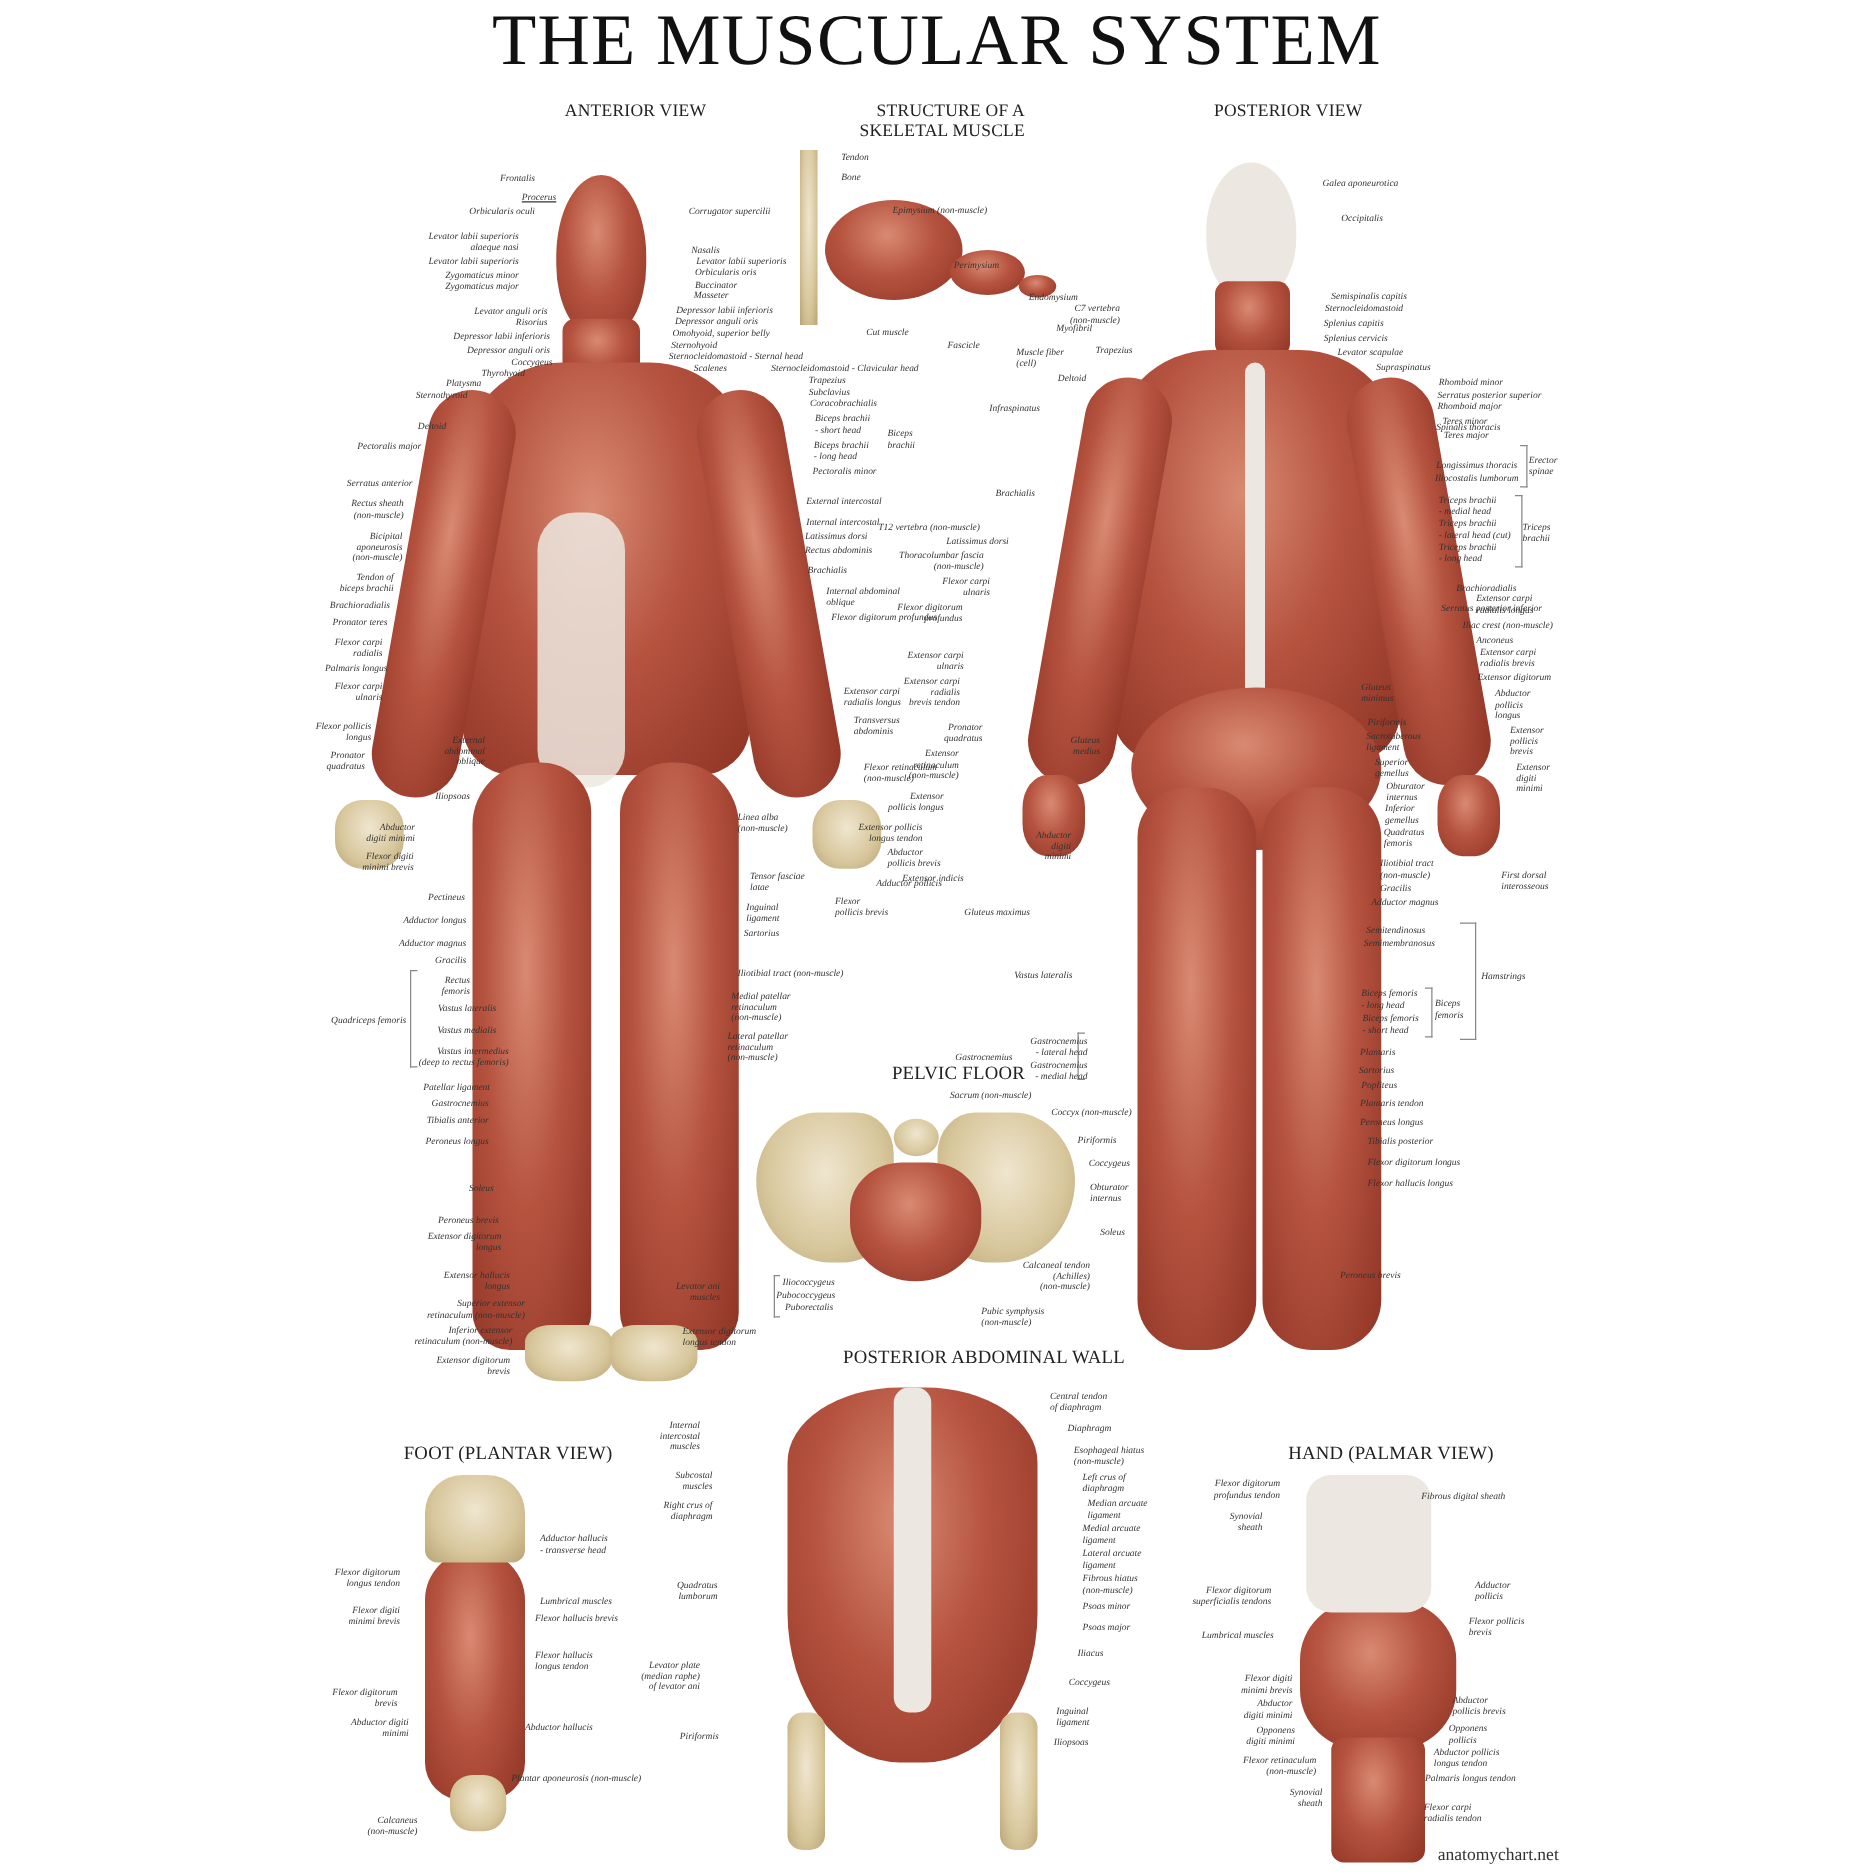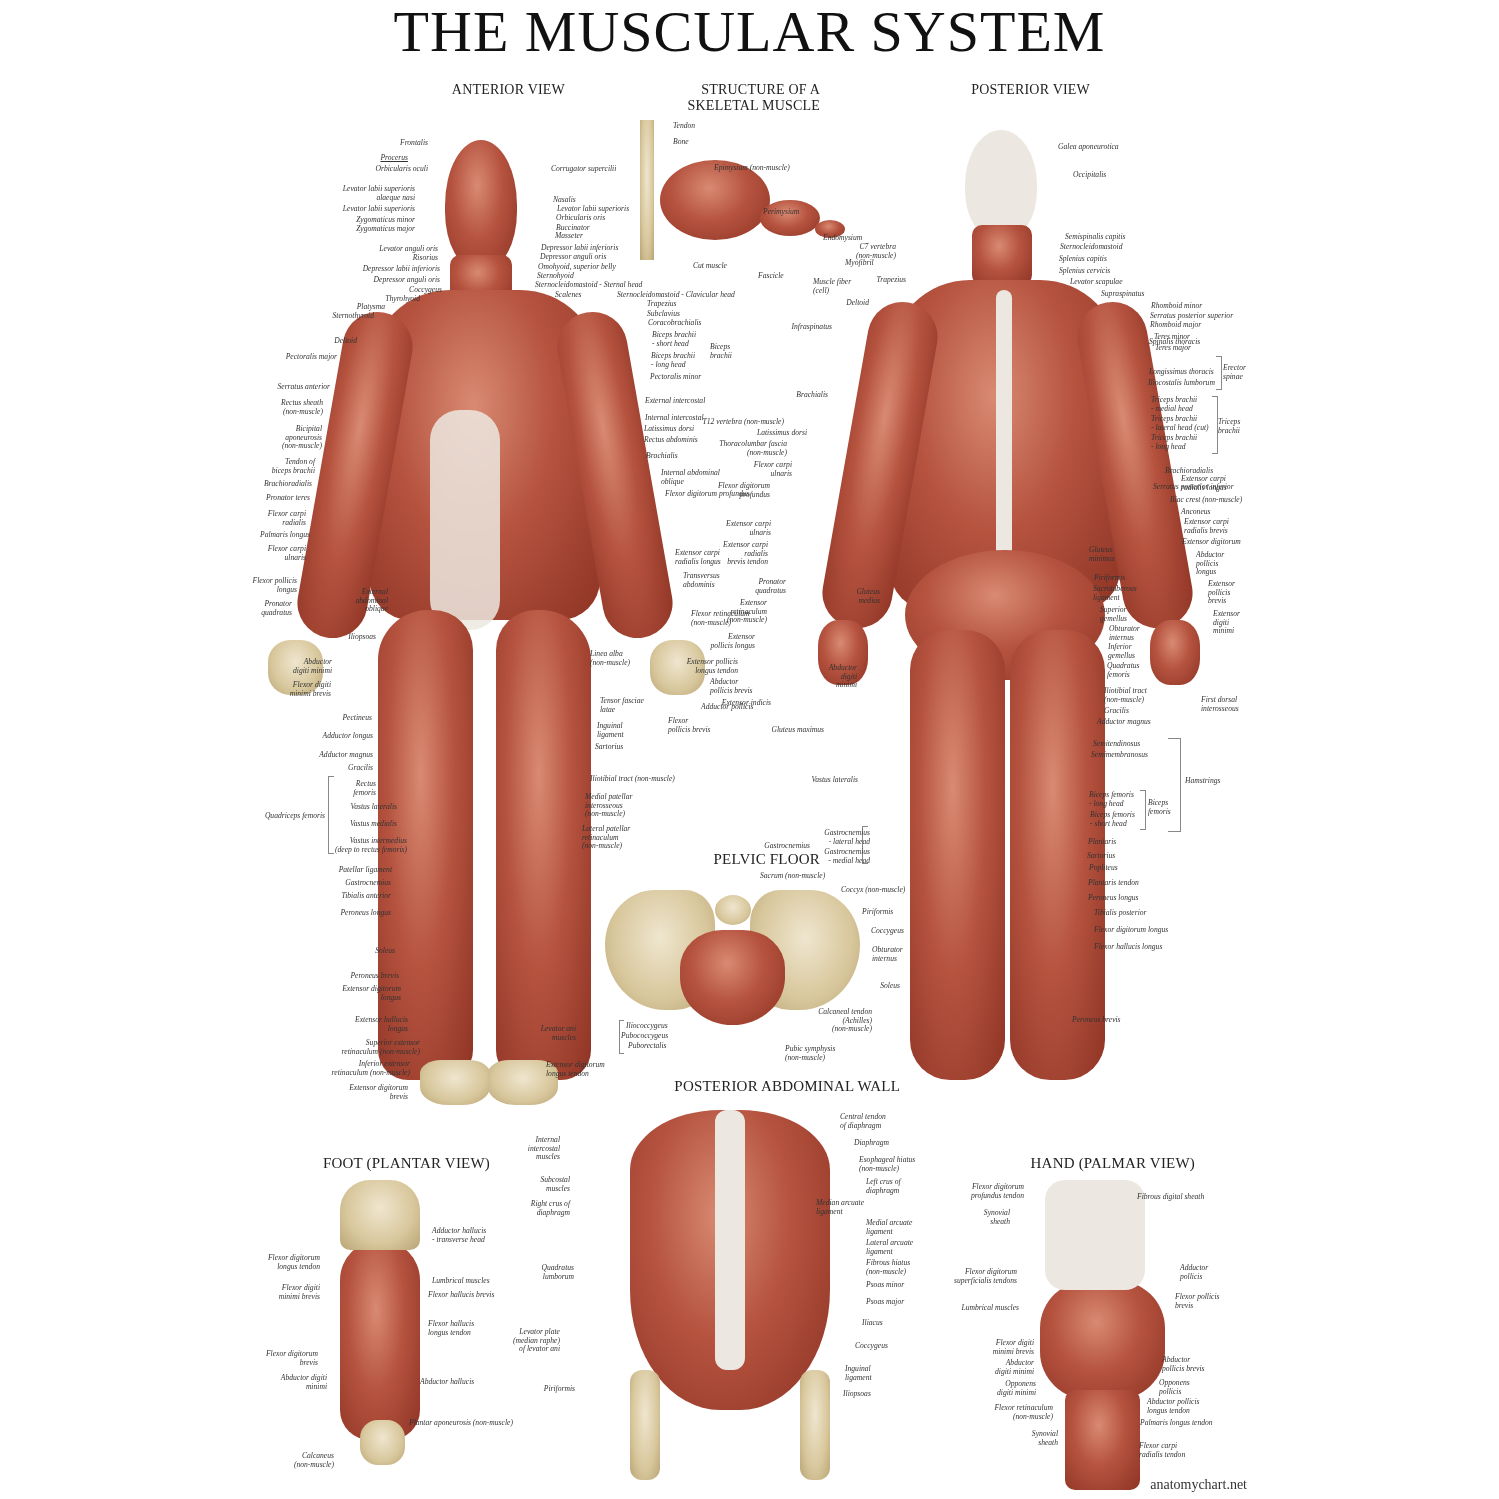--- a/index.html
+++ b/index.html
@@ -97,21 +97,21 @@
 </div>
 
 <div class="fig" style="left:1020px;top:1180px;width:160px;height:310px;">
   <div class="muscle" style="position:absolute;left:20px;top:100px;width:125px;height:120px;border-radius:40%;"></div>
   <div class="tendon" style="position:absolute;left:25px;top:0;width:100px;height:110px;border-radius:20px;"></div>
   <div class="muscle" style="position:absolute;left:45px;top:210px;width:75px;height:100px;border-radius:10px;"></div>
 </div>
 
 <div id="labels">
     <div class="lbl r" style="right: 1071px; top: 139px;">Frontalis</div>
-    <div class="lbl r" style="right: 1091px; top: 154px; text-decoration: underline;">Procerus</div>
+    <div class="lbl r" style="right: 1054px; top: 154px; text-decoration: underline;">Procerus</div>
     <div class="lbl r" style="right: 1071px; top: 165px; margin-left: 46px;">Orbicularis oculi</div>
     <div class="lbl r" style="right: 1084px; top: 185px;">Levator labii superioris
 alaeque nasi</div>
     <div class="lbl r" style="right: 1084px; top: 205px;">Levator labii superioris</div>
     <div class="lbl r" style="right: 1084px; top: 216px;">Zygomaticus minor</div>
     <div class="lbl r" style="right: 1084px; top: 225px;">Zygomaticus major</div>
     <div class="lbl r" style="right: 1061px; top: 245px;">Levator anguli oris</div>
     <div class="lbl r" style="right: 1061px; top: 254px;">Risorius</div>
     <div class="lbl r" style="right: 1059px; top: 265px;">Depressor labii inferioris</div>
     <div class="lbl r" style="right: 1059px; top: 276px;">Depressor anguli oris</div>
@@ -219,21 +219,21 @@
     <div class="lbl" style="left: 600px; top: 697px;">Tensor fasciae
 latae</div>
     <div class="lbl" style="left: 701px; top: 703px;">Adductor pollicis</div>
     <div class="lbl" style="left: 668px; top: 717px;">Flexor
 pollicis brevis</div>
     <div class="lbl" style="left: 597px; top: 722px;">Inguinal
 ligament</div>
     <div class="lbl" style="left: 595px; top: 743px;">Sartorius</div>
     <div class="lbl" style="left: 590px; top: 775px;">Iliotibial tract (non-muscle)</div>
     <div class="lbl" style="left: 585px; top: 793px;">Medial patellar
-interosseous
+retinaculum
 (non-muscle)</div>
     <div class="lbl" style="left: 582px; top: 825px;">Lateral patellar
 retinaculum
 (non-muscle)</div>
     <div class="lbl" style="left: 546px; top: 1061px;">Extensor digitorum
 longus tendon</div>
     <div class="lbl" style="left: 673px; top: 122px;">Tendon</div>
     <div class="lbl" style="left: 673px; top: 138px;">Bone</div>
     <div class="lbl" style="left: 714px; top: 164px;">Epimysium (non-muscle)</div>
     <div class="lbl" style="left: 763px; top: 208px;">Perimysium</div>
@@ -395,21 +395,21 @@
 (median raphe)
 of levator ani</div>
     <div class="lbl r" style="right: 924px; top: 1385px;">Piriformis</div>
     <div class="lbl" style="left: 840px; top: 1113px;">Central tendon
 of diaphragm</div>
     <div class="lbl" style="left: 854px; top: 1139px;">Diaphragm</div>
     <div class="lbl" style="left: 859px; top: 1156px;">Esophageal hiatus
 (non-muscle)</div>
     <div class="lbl" style="left: 866px; top: 1178px;">Left crus of
 diaphragm</div>
-    <div class="lbl" style="left: 816px; top: 1199px;">Median arcuate
+    <div class="lbl" style="left: 870px; top: 1199px;">Median arcuate
 ligament</div>
     <div class="lbl" style="left: 866px; top: 1219px;">Medial arcuate
 ligament</div>
     <div class="lbl" style="left: 866px; top: 1239px;">Lateral arcuate
 ligament</div>
     <div class="lbl" style="left: 866px; top: 1259px;">Fibrous hiatus
 (non-muscle)</div>
     <div class="lbl" style="left: 866px; top: 1281px;">Psoas minor</div>
     <div class="lbl" style="left: 866px; top: 1298px;">Psoas major</div>
     <div class="lbl" style="left: 862px; top: 1319px;">Iliacus</div>

